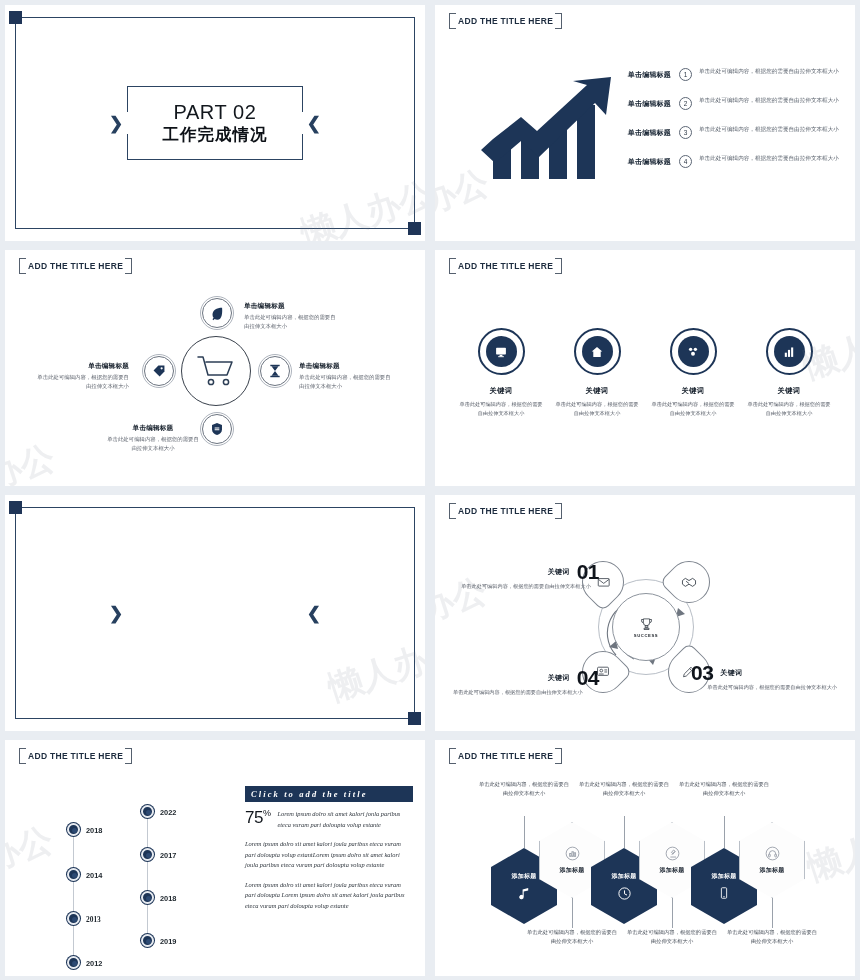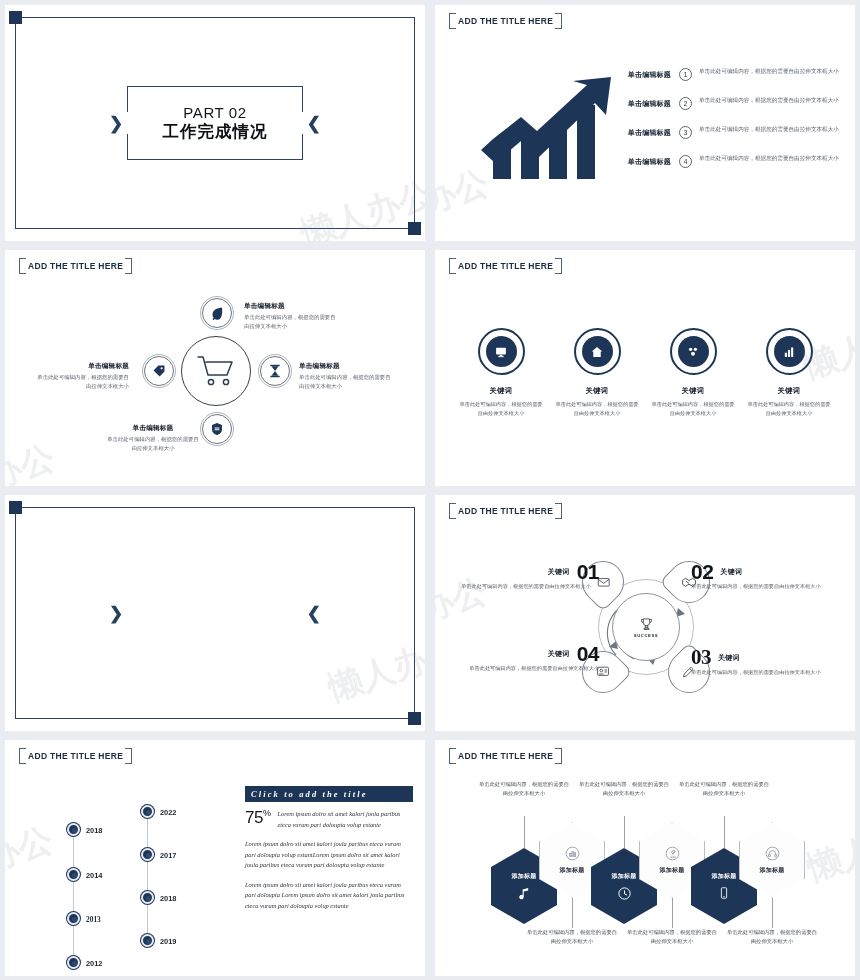--- a/index.html
+++ b/index.html
@@ -61,21 +61,21 @@
     border:1.3px solid #2c4462;
     display:flex; flex-direction:column;
     align-items:center; justify-content:center;
   }
   .inner-box::before, .inner-box::after{
     content:""; position:absolute; width:1.6px; height:22px; background:#fff;
     top:50%; transform:translateY(-50%);
   }
   .inner-box::before { left:-1.3px; }
   .inner-box::after  { right:-1.3px; }
-  .part-en { font-size:15px; color:#12171d; letter-spacing:.6px; line-height:1.15; }
+  .part-en { font-size:20px; color:#12171d; letter-spacing:.6px; line-height:1.15; }
   .part-cn { font-size:16.5px; color:#0d1117; font-weight:700; letter-spacing:1px; line-height:1.25; }
   .chev {
     position:absolute; top:50%; transform:translateY(-50%);
     font-size:17px; color:#27405f; font-weight:900; line-height:1;
   }
   .chev.l { left:104px; }
   .chev.r { right:104px; }
 
   
   .s2-art { position:absolute; left:40px; top:72px; width:150px; height:105px; }
@@ -443,37 +443,30 @@
     </div>
 
     <div class="kw-block" style="left:18px;top:66px;text-align:center;">
       <div class="kw-head" style="justify-content:flex-end;">
         <div class="kw-kw">关键词</div>
         <div class="kw-num">01</div>
       </div>
       <div class="kw-d">单击此处可编辑内容，根据您的需要自由拉伸文本框大小</div>
     </div>
 
-    <div class="kw-block" style="right:18px;top:66px;text-align:left;">
-      <div class="kw-head">
-        <div class="kw-num">02</div>
-        <div class="kw-kw">关键词</div>
-      </div>
-      <div class="kw-d">单击此处可编辑内容，根据您的需要自由拉伸文本框大小</div>
-    </div>
-
-    <div class="kw-block" style="right:18px;top:152px;text-align:left;font-family:Liberation Serif, serif;">
+
+    <div class="kw-block" style="right:18px;top:167px;text-align:right;">
       <div class="kw-head">
         <div class="kw-num">03</div>
         <div class="kw-kw">关键词</div>
       </div>
       <div class="kw-d">单击此处可编辑内容，根据您的需要自由拉伸文本框大小</div>
     </div>
 
-    <div class="kw-block" style="left:18px;top:148px;text-align:right;">
+    <div class="kw-block" style="left:18px;top:172px;text-align:left;">
       <div class="kw-head" style="justify-content:flex-end;">
         <div class="kw-kw">关键词</div>
         <div class="kw-num">04</div>
       </div>
       <div class="kw-d">单击此处可编辑内容，根据您的需要自由拉伸文本框大小</div>
     </div>
     <div class="wm" style="left:-16px;top:82px;">办公</div>
   </div>
 
   <div class="slide">

